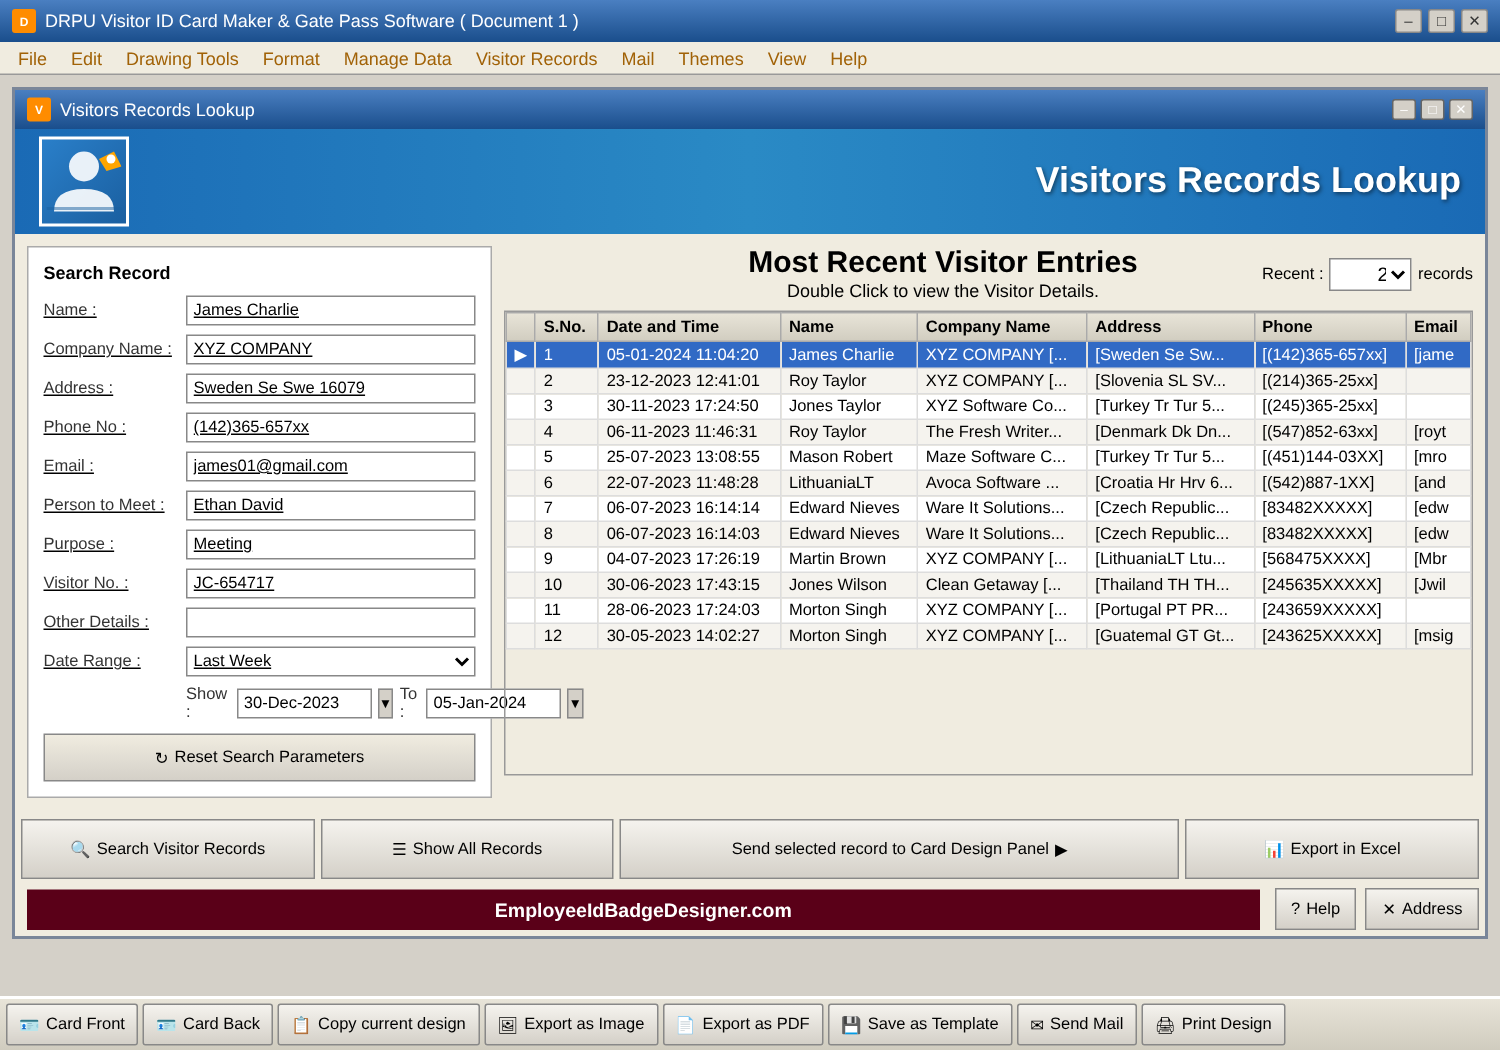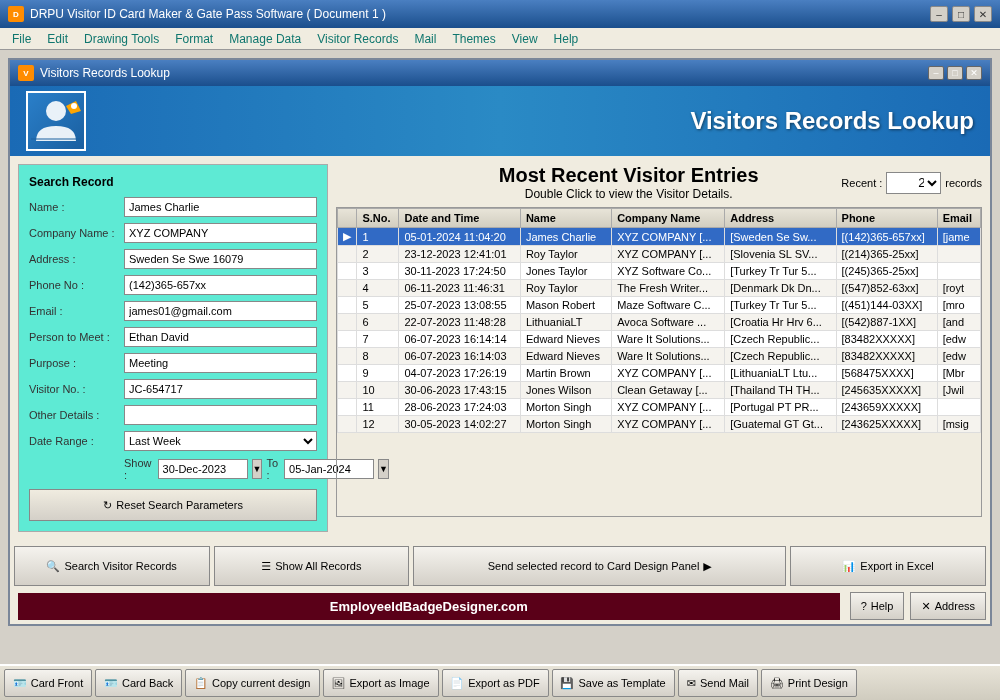--- a/index.html
+++ b/index.html
@@ -7,41 +7,41 @@
 
     
     .title-bar { background: linear-gradient(to bottom, #4a7fc1, #1a4e8c); color: white; height: 28px; display: flex; align-items: center; justify-content: space-between; padding: 0 8px; font-size: 12px; }
     .title-bar-left { display: flex; align-items: center; gap: 6px; }
     .title-bar-icon { width: 16px; height: 16px; background: #ff8c00; border-radius: 2px; display: flex; align-items: center; justify-content: center; font-size: 8px; color: white; font-weight: bold; }
     .title-bar-controls { display: flex; gap: 4px; }
     .title-btn { width: 18px; height: 16px; background: #d4d0c8; border: 1px solid #888; border-radius: 2px; cursor: pointer; display: flex; align-items: center; justify-content: center; font-size: 10px; color: #333; }
 
     
     .menu-bar { background: #f0ece0; height: 22px; display: flex; align-items: center; padding: 0 4px; border-bottom: 1px solid #999; }
-    .menu-item { padding: 2px 8px; cursor: pointer; font-size: 12px; color: #0f766e; }
+    .menu-item { padding: 2px 8px; cursor: pointer; font-size: 12px; color: #a16207; }
 
     
     .dialog { background: #f0ece0; border: 2px solid #7a8699; margin: 4px; }
     .dialog-title { background: linear-gradient(to bottom, #4a7fc1, #1a4e8c); color: white; height: 26px; display: flex; align-items: center; justify-content: space-between; padding: 0 8px; font-size: 12px; }
     .dialog-title-controls { display: flex; gap: 3px; }
     .dialog-title-btn { width: 16px; height: 14px; background: #d4d0c8; border: 1px solid #666; border-radius: 2px; cursor: pointer; display: flex; align-items: center; justify-content: center; font-size: 9px; }
 
     
     .banner { background: linear-gradient(to right, #1a6ab5, #2a8ac5, #1a6ab5); height: 70px; display: flex; align-items: center; justify-content: space-between; padding: 0 16px; }
     .banner-logo { display: flex; align-items: center; gap: 8px; }
     .banner-icon-box { width: 60px; height: 60px; background: linear-gradient(135deg, #2a7fc9, #1a5fa0); border: 2px solid #fff; display: flex; align-items: center; justify-content: center; position: relative; }
     .banner-title { color: white; font-size: 24px; font-weight: bold; text-shadow: 1px 1px 3px rgba(0,0,0,0.5); }
 
     
     .content-area { display: flex; padding: 8px; gap: 8px; }
 
     
-    .left-panel { width: 310px; background: #5eead4; border: 1px solid #aaa; padding: 10px; flex-shrink: 0; }
+    .left-panel { width: 310px; background: #ffffff; border: 1px solid #aaa; padding: 10px; flex-shrink: 0; }
     .section-title { font-weight: bold; margin-bottom: 8px; font-size: 12px; }
-    .form-row { display: flex; align-items: center; margin-bottom: 6px; }
+    .form-row { display: flex; align-items: center; margin-bottom: 6px; text-decoration: underline; }
     .form-label { width: 95px; font-size: 11px; color: #333; flex-shrink: 0; }
     .form-input { flex: 1; height: 20px; border: 1px solid #888; background: white; padding: 1px 4px; font-size: 11px; }
     .form-select { flex: 1; height: 20px; border: 1px solid #888; background: white; font-size: 11px; }
     .date-row { display: flex; align-items: center; gap: 4px; margin-bottom: 6px; margin-left: 95px; }
     .date-label { font-size: 11px; color: #333; margin-right: 2px; }
     .date-input { width: 90px; height: 20px; border: 1px solid #888; background: white; padding: 1px 4px; font-size: 11px; }
     .date-btn { width: 18px; height: 20px; background: #d4d0c8; border: 1px solid #888; cursor: pointer; display: flex; align-items: center; justify-content: center; font-size: 9px; }
 
     .reset-btn { width: 100%; height: 32px; background: linear-gradient(to bottom, #f0ece0, #d4d0c8); border: 1px solid #888; cursor: pointer; display: flex; align-items: center; justify-content: center; gap: 4px; font-size: 11px; margin-top: 8px; }
 

